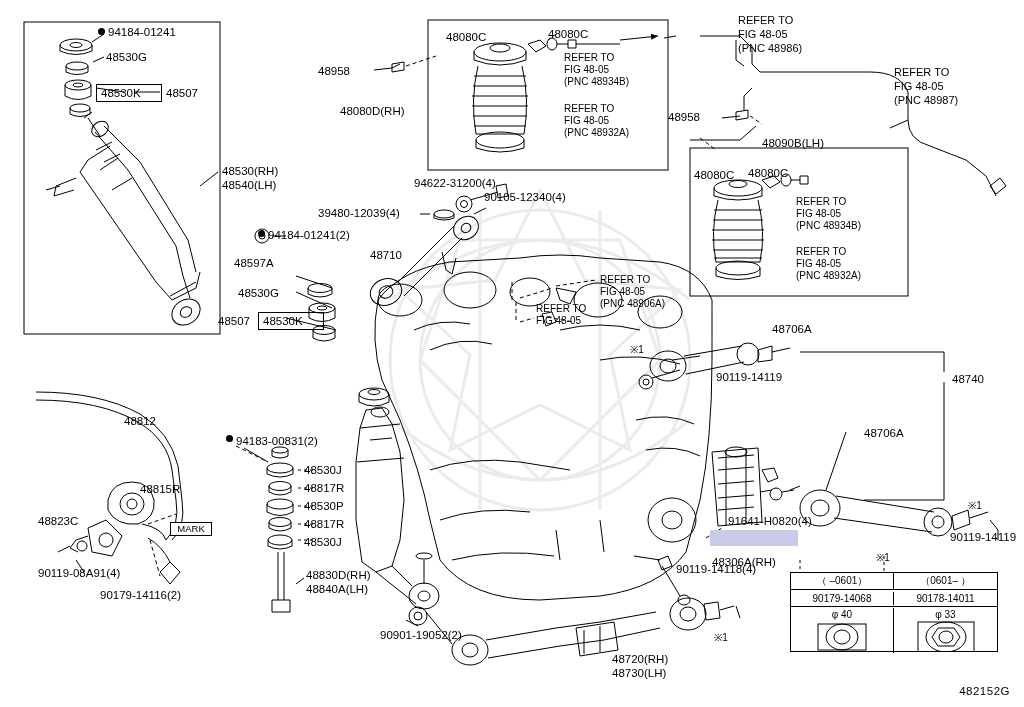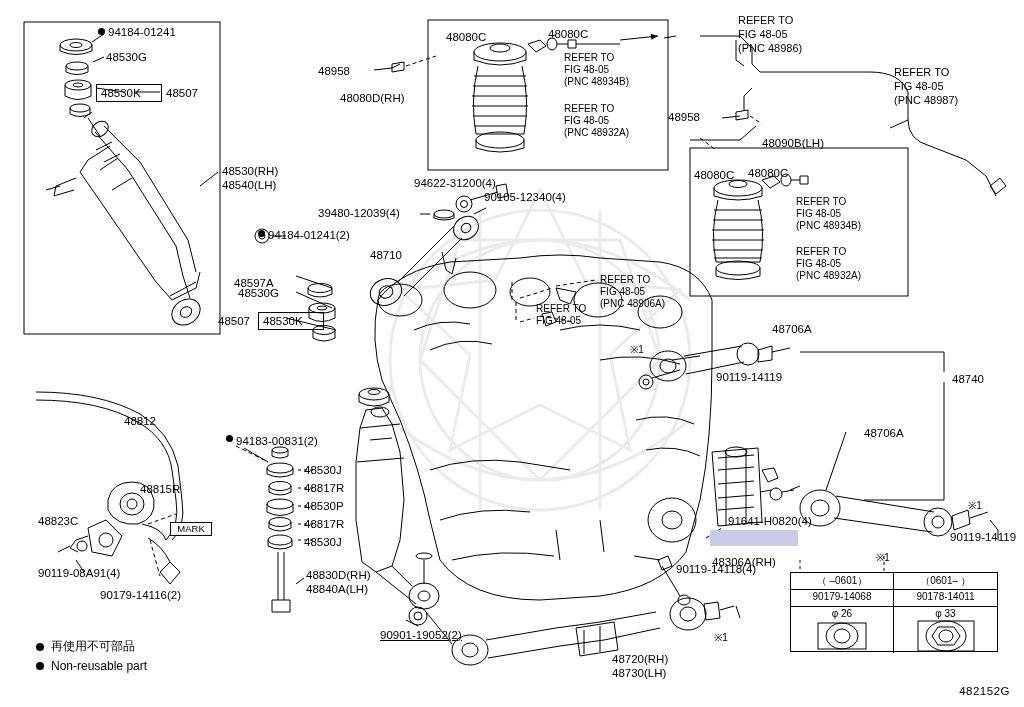--- a/index.html
+++ b/index.html
@@ -95,20 +95,21 @@
     letter-spacing: 0.5px;
   }
   .tbl {
     position: absolute;
     border: 1px solid #000;
     box-sizing: border-box;
     background: #fff;
   }
   .tbl .row {
     display: flex;
+    align-items: center;
   }
   .tbl .cell {
     box-sizing: border-box;
     border-right: 1px solid #000;
     text-align: center;
     font-size: 10px;
     padding: 1px 0;
   }
   .tbl .cell:last-child { border-right: none; }
   .tbl .hdr { border-bottom: 1px solid #000; }
@@ -419,21 +420,21 @@
     <div class="row hdr" style="height:16px;">
       <div class="cell" style="width:50%;">（      –0601）</div>
       <div class="cell" style="width:50%;">（0601–      ）</div>
     </div>
     <div class="row hdr" style="height:16px;">
       <div class="cell" style="width:50%;">90179-14068</div>
       <div class="cell" style="width:50%;">90178-14011</div>
     </div>
     <div class="row" style="height:46px;">
       <div class="cell" style="width:50%; position:relative;">
-        <div style="font-size:10px;">φ 26</div>
+        <div style="font-size:10px;">φ 40</div>
         <svg width="100" height="32" style="display:block;margin:0 auto;">
           <g stroke="#000" fill="none">
             <rect x="26" y="4" width="48" height="26"></rect>
             <ellipse cx="50" cy="17" rx="16" ry="13"></ellipse>
             <ellipse cx="50" cy="17" rx="8" ry="7"></ellipse>
           </g>
         </svg>
       </div>
       <div class="cell" style="width:50%; position:relative;">
         <div style="font-size:10px;">φ 33</div>
@@ -460,27 +461,27 @@
   <div class="bullet" style="left:258px; top:230px;"></div>
   <div class="bullet" style="left:226px; top:435px;"></div>
 
   <div class="lbl" style="left:108px; top:25px;">94184-01241</div>
   <div class="lbl" style="left:106px; top:50px;">48530G</div>
   <div class="lbl" style="left:101px; top:86px;">48530K</div>
   <div class="lbl" style="left:166px; top:86px;">48507</div>
   <div class="lbl" style="left:222px; top:164px;">48530(RH)
 48540(LH)</div>
   <div class="lbl" style="left:268px; top:228px;">94184-01241(2)</div>
-  <div class="lbl" style="left:234px; top:276px;">48597A</div>
+  <div class="lbl" style="left:234px; top:256px;">48597A</div>
   <div class="lbl" style="left:238px; top:286px;">48530G</div>
   <div class="lbl" style="left:218px; top:314px;">48507</div>
   <div class="lbl" style="left:263px; top:314px;">48530K</div>
 
   <div class="lbl" style="left:318px; top:64px;">48958</div>
-  <div class="lbl" style="left:340px; top:91px;">48080D(RH)</div>
+  <div class="lbl" style="left:340px; top:104px;">48080D(RH)</div>
   <div class="lbl" style="left:446px; top:30px;">48080C</div>
   <div class="lbl" style="left:548px; top:27px;">48080C</div>
   <div class="lbl small" style="left:564px; top:52px;">REFER TO
 FIG 48-05
 (PNC 48934B)</div>
   <div class="lbl small" style="left:564px; top:103px;">REFER TO
 FIG 48-05
 (PNC 48932A)</div>
 
   <div class="lbl" style="left:738px; top:14px; font-size:11px; line-height:1.25;">REFER TO
@@ -523,39 +524,29 @@
   <div class="lbl" style="left:100px; top:588px;">90179-14116(2)</div>
 
   <div class="lbl" style="left:236px; top:434px;">94183-00831(2)</div>
   <div class="lbl" style="left:304px; top:463px;">48530J</div>
   <div class="lbl" style="left:304px; top:481px;">48817R</div>
   <div class="lbl" style="left:304px; top:499px;">48530P</div>
   <div class="lbl" style="left:304px; top:517px;">48817R</div>
   <div class="lbl" style="left:304px; top:535px;">48530J</div>
   <div class="lbl" style="left:306px; top:568px;">48830D(RH)
 48840A(LH)</div>
-  <div class="lbl" style="left:380px; top:628px;text-decoration:underline;">90901-19052(2)</div>
+  <div class="lbl" style="left:380px; top:628px;">90901-19052(2)</div>
 
   <div class="lbl" style="left:728px; top:514px;">91641-H0820(4)</div>
   <div class="lbl" style="left:712px; top:555px;">48306A(RH)</div>
   <div class="lbl" style="left:676px; top:562px;">90119-14118(4)</div>
   <div class="lbl" style="left:612px; top:652px;">48720(RH)
 48730(LH)</div>
 
   <div class="lbl small" style="left:630px; top:344px;">※1</div>
   <div class="lbl small" style="left:876px; top:552px;">※1</div>
   <div class="lbl small" style="left:714px; top:632px;">※1</div>
   <div class="lbl small" style="left:968px; top:500px;">※1</div>
 
-  <div class="legend">
-    <div>
-      <span class="dot"></span>
-      <span>再使用不可部品</span>
-    </div>
-    <div>
-      <span class="dot"></span>
-      <span>Non-reusable part</span>
-    </div>
-  </div>
 
   <div class="code">482152G</div>
 
 </div>
 
 </body></html>

